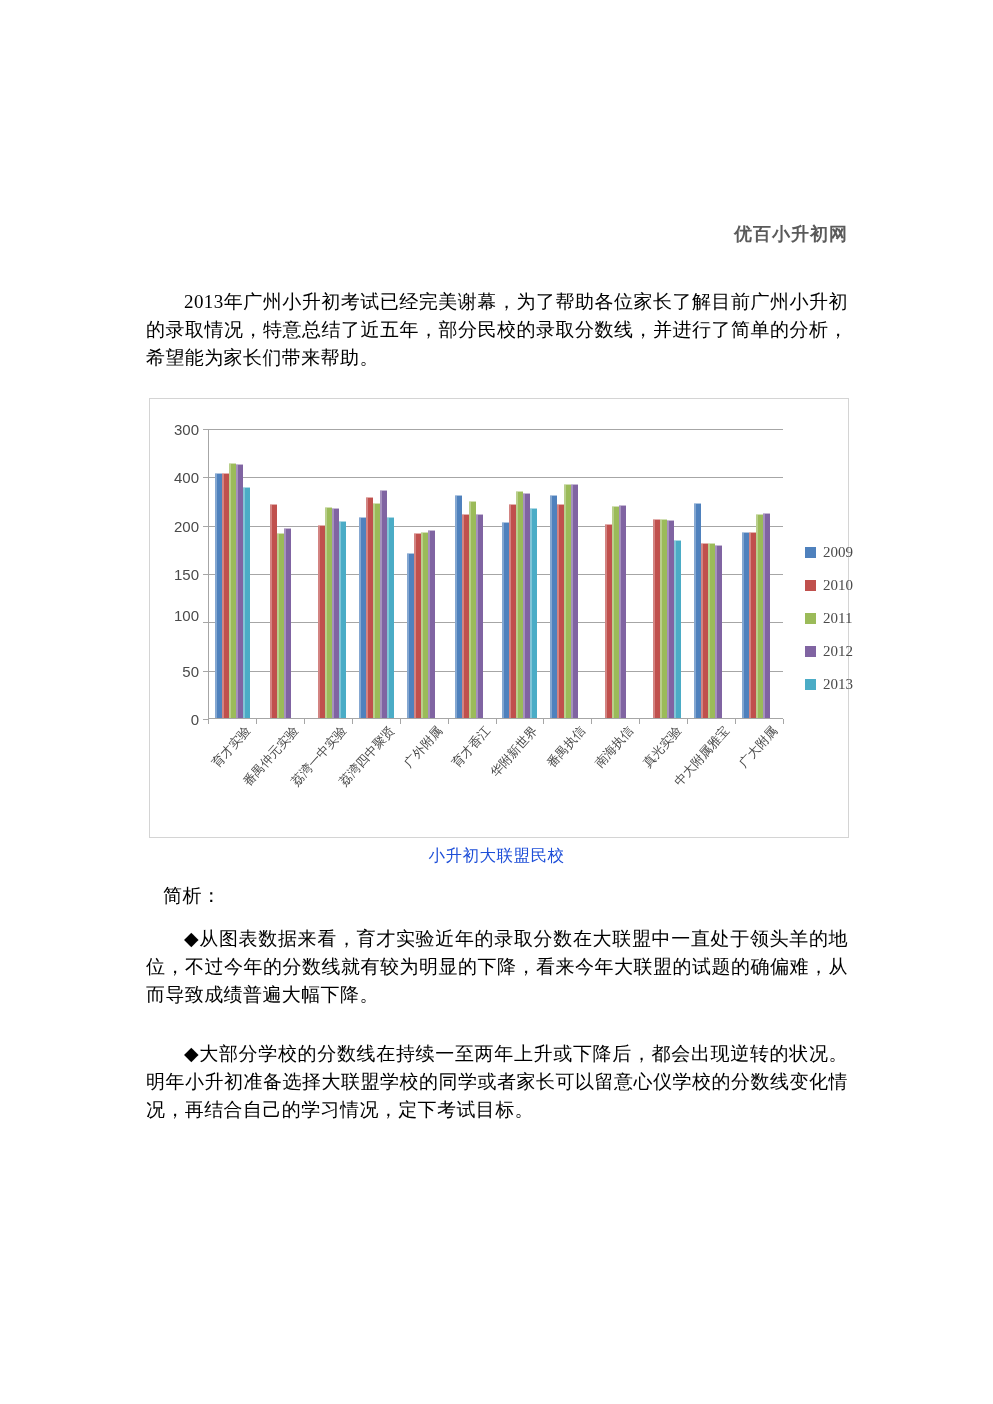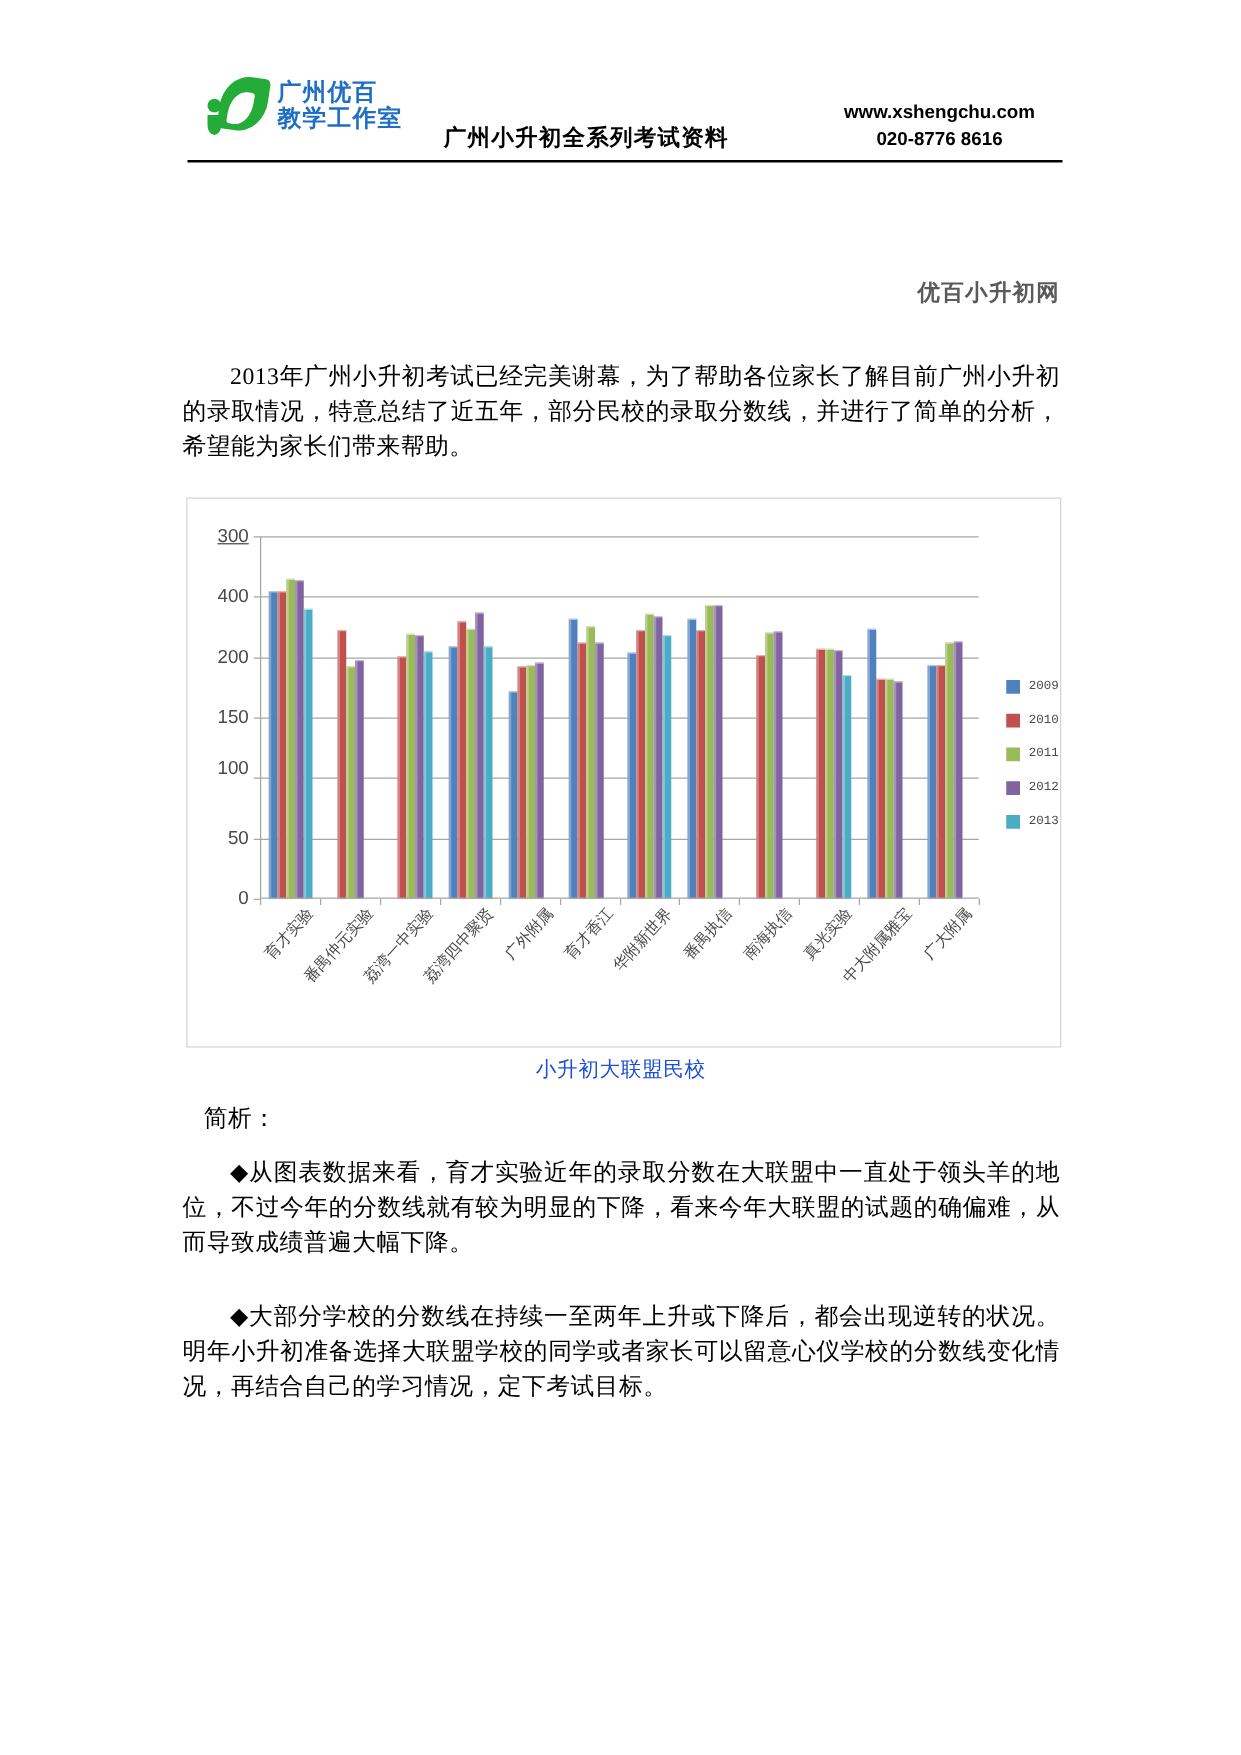--- a/index.html
+++ b/index.html
@@ -261,25 +261,25 @@
     transform: rotate(-48deg);
     transform: rotate(-48deg) translateX(-100%);
   }
   .legend {
     position: absolute;
     left: 655px;
     top: 145px;
   }
   .legend-item {
     display: flex;
-    align-items: flex-start;
+    align-items: center;
     gap: 7px;
     margin-bottom: 16px;
-    font-family: Liberation Mono, monospace;
-    font-size: 10px;
+    font-family: Liberation Serif, serif;
+    font-size: 15px;
     color: #4a4a4a;
   }
   .legend-swatch {
     width: 11px;
     height: 11px;
     display: inline-block;
   }
   .chart-caption {
     position: absolute;
     left: 0;
@@ -289,39 +289,20 @@
     font-size: 16.5px;
     color: #1d4ed8;
     letter-spacing: 0.5px;
   }
 </style>
 </head>
 <body>
 
 <div class="page">
 
-  <div class="header">
-    <div class="logo-wrap">
-      <div class="logo-mark">
-        <div class="logo-leaf-big"></div>
-        <div class="logo-leaf-small"></div>
-        <div class="logo-dot"></div>
-        <div class="logo-stem"></div>
-      </div>
-      <div class="logo-text">
-        <div>广州优百</div>
-        <div>教学工作室</div>
-      </div>
-    </div>
-    <div class="site-tagline">广州小升初全系列考试资料</div>
-    <div class="contact">
-      <div>www.xshengchu.com</div>
-      <div>020-8776 8616</div>
-    </div>
-  </div>
 
   <div class="doc-subtitle">优百小升初网</div>
 
   <div class="para indent" id="intro-para">2013年广州小升初考试已经完美谢幕，为了帮助各位家长了解目前广州小升初的录取情况，特意总结了近五年，部分民校的录取分数线，并进行了简单的分析，希望能为家长们带来帮助。</div>
 
   <div class="chart-box">
     <div class="plot-area">
       <div class="axis-line-y"></div>
       <div id="gridlines">
           <div class="y-tick" style="top: 290px;"></div>
@@ -336,21 +317,21 @@
           <div class="y-tick" style="top: 145px;"></div>
           <div class="y-label" style="top: 145px;">150</div>
           <div class="grid-line" style="top: 96.6667px;"></div>
           <div class="y-tick" style="top: 96.6667px;"></div>
           <div class="y-label" style="top: 96.6667px; margin-left: 24px;">200</div>
           <div class="grid-line" style="top: 48.3333px;"></div>
           <div class="y-tick" style="top: 48.3333px;"></div>
           <div class="y-label" style="top: 48.3333px;">400</div>
           <div class="grid-line" style="top: 0px;"></div>
           <div class="y-tick" style="top: 0px;"></div>
-          <div class="y-label" style="top: 0px; text-decoration: underline;">300</div>
+          <div class="y-label" style="top: 0px;">300</div>
         </div>
       <div class="groups" id="bar-groups">
           <div class="bar-group">
             <div class="bar" style="height: 244.567px; background: rgb(79, 129, 189);"></div>
             <div class="bar" style="height: 244.567px; background: rgb(192, 80, 77);"></div>
             <div class="bar" style="height: 255.2px; background: rgb(155, 187, 89);"></div>
             <div class="bar" style="height: 254.233px; background: rgb(128, 100, 162);"></div>
             <div class="bar" style="height: 231.033px; background: rgb(75, 172, 198);"></div>
           </div>
           <div class="bar-group">

